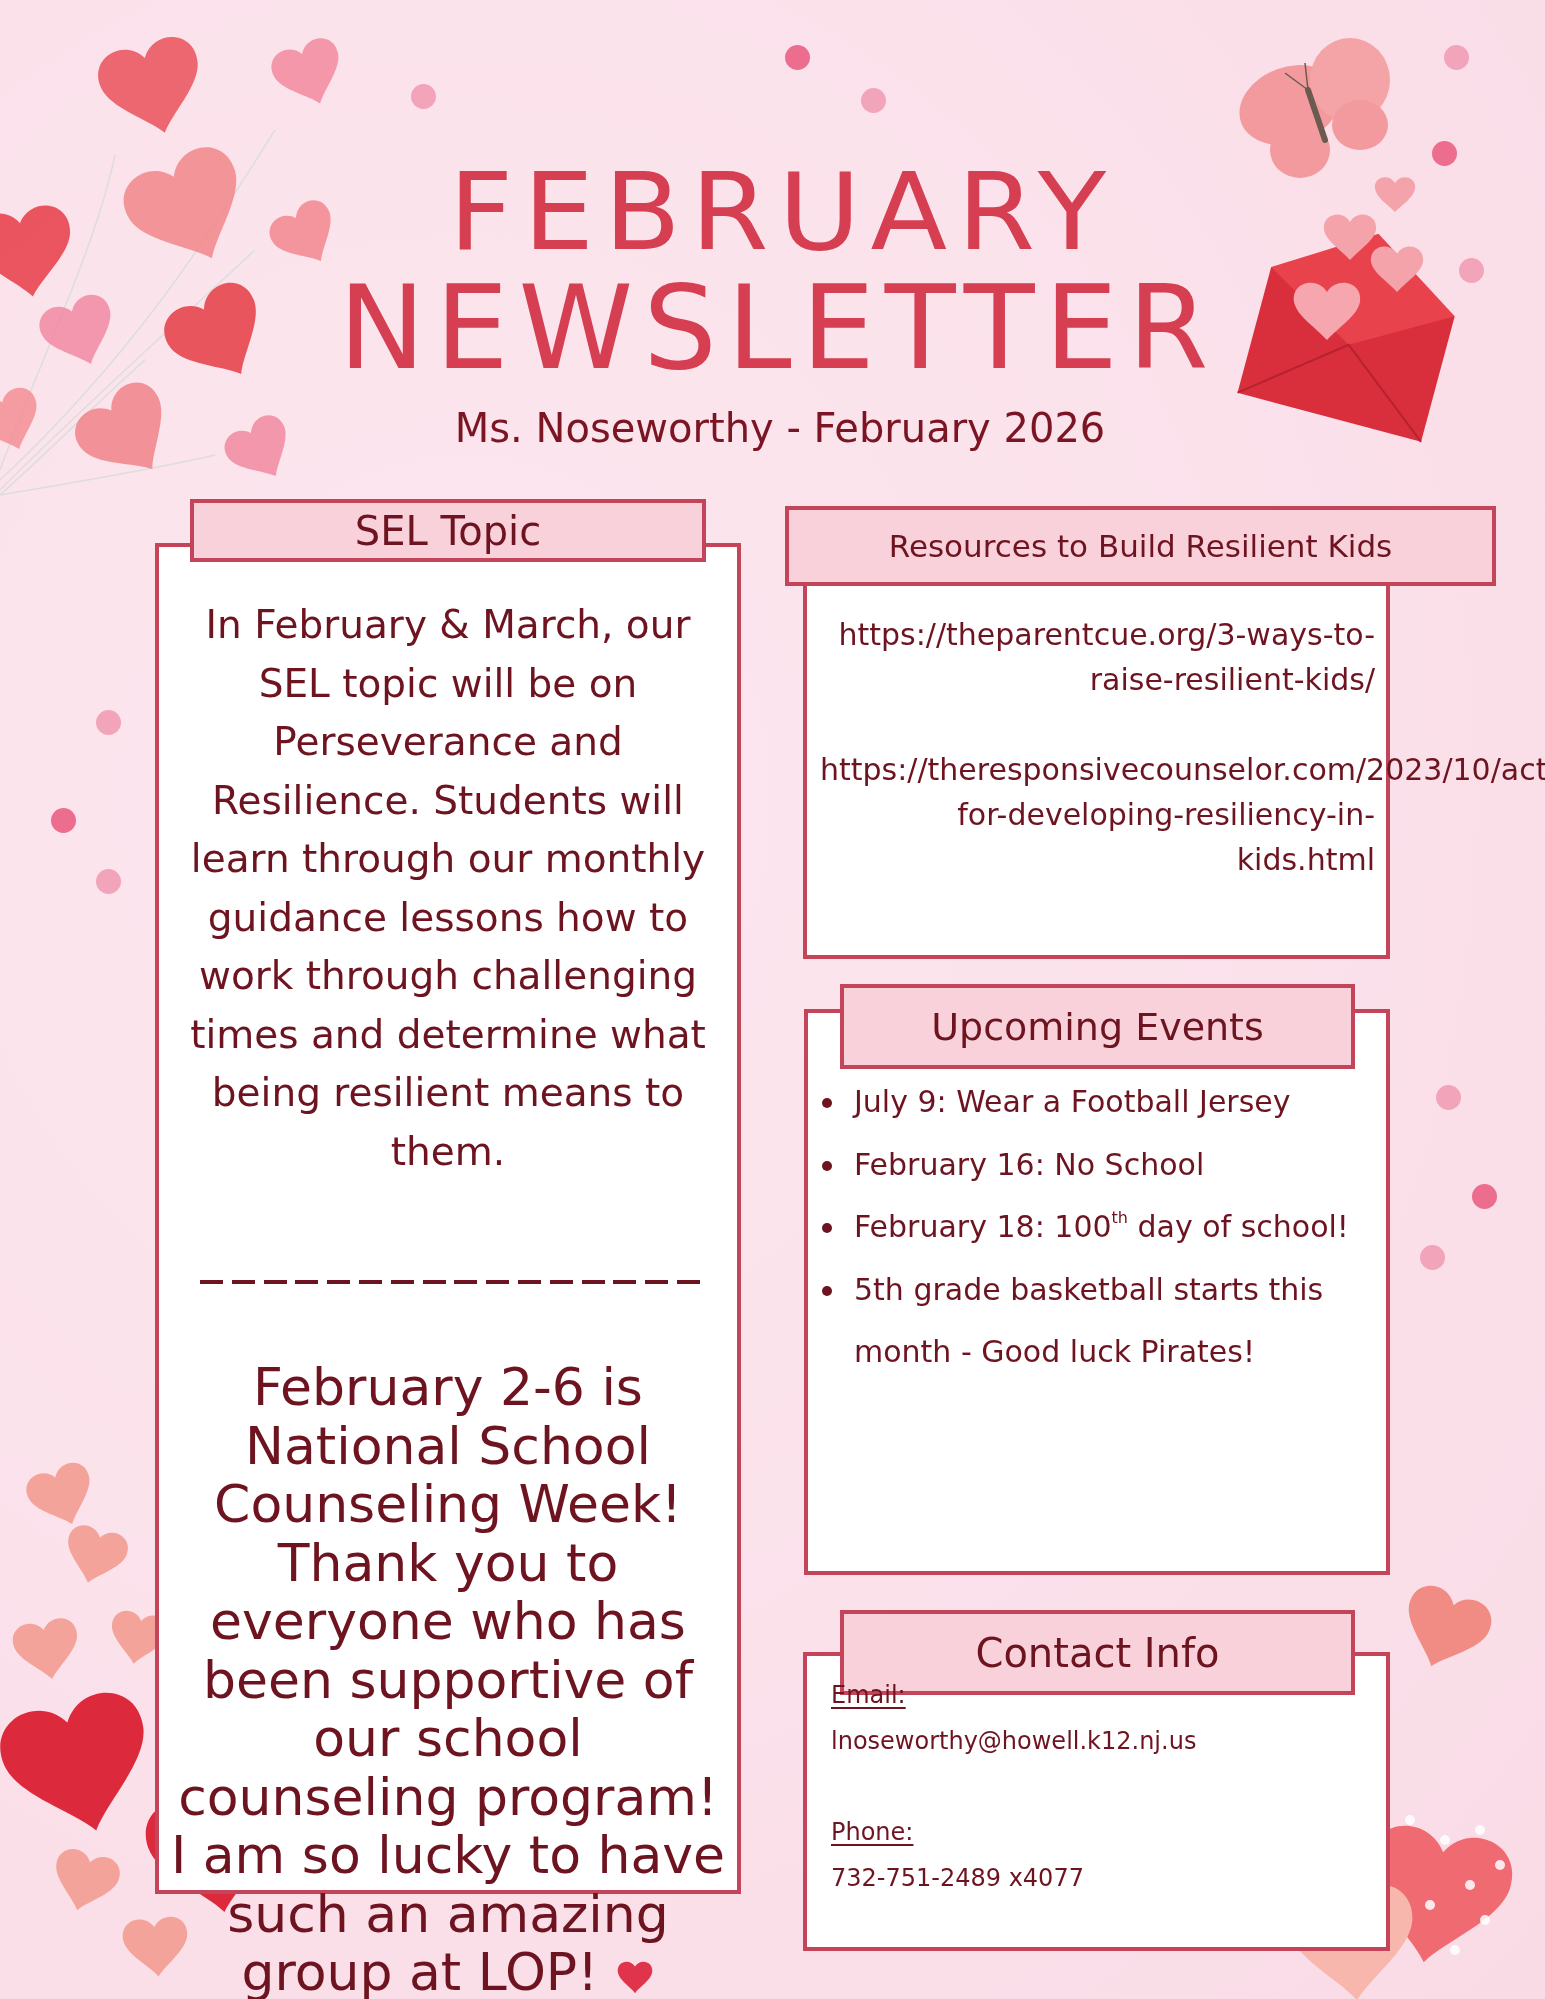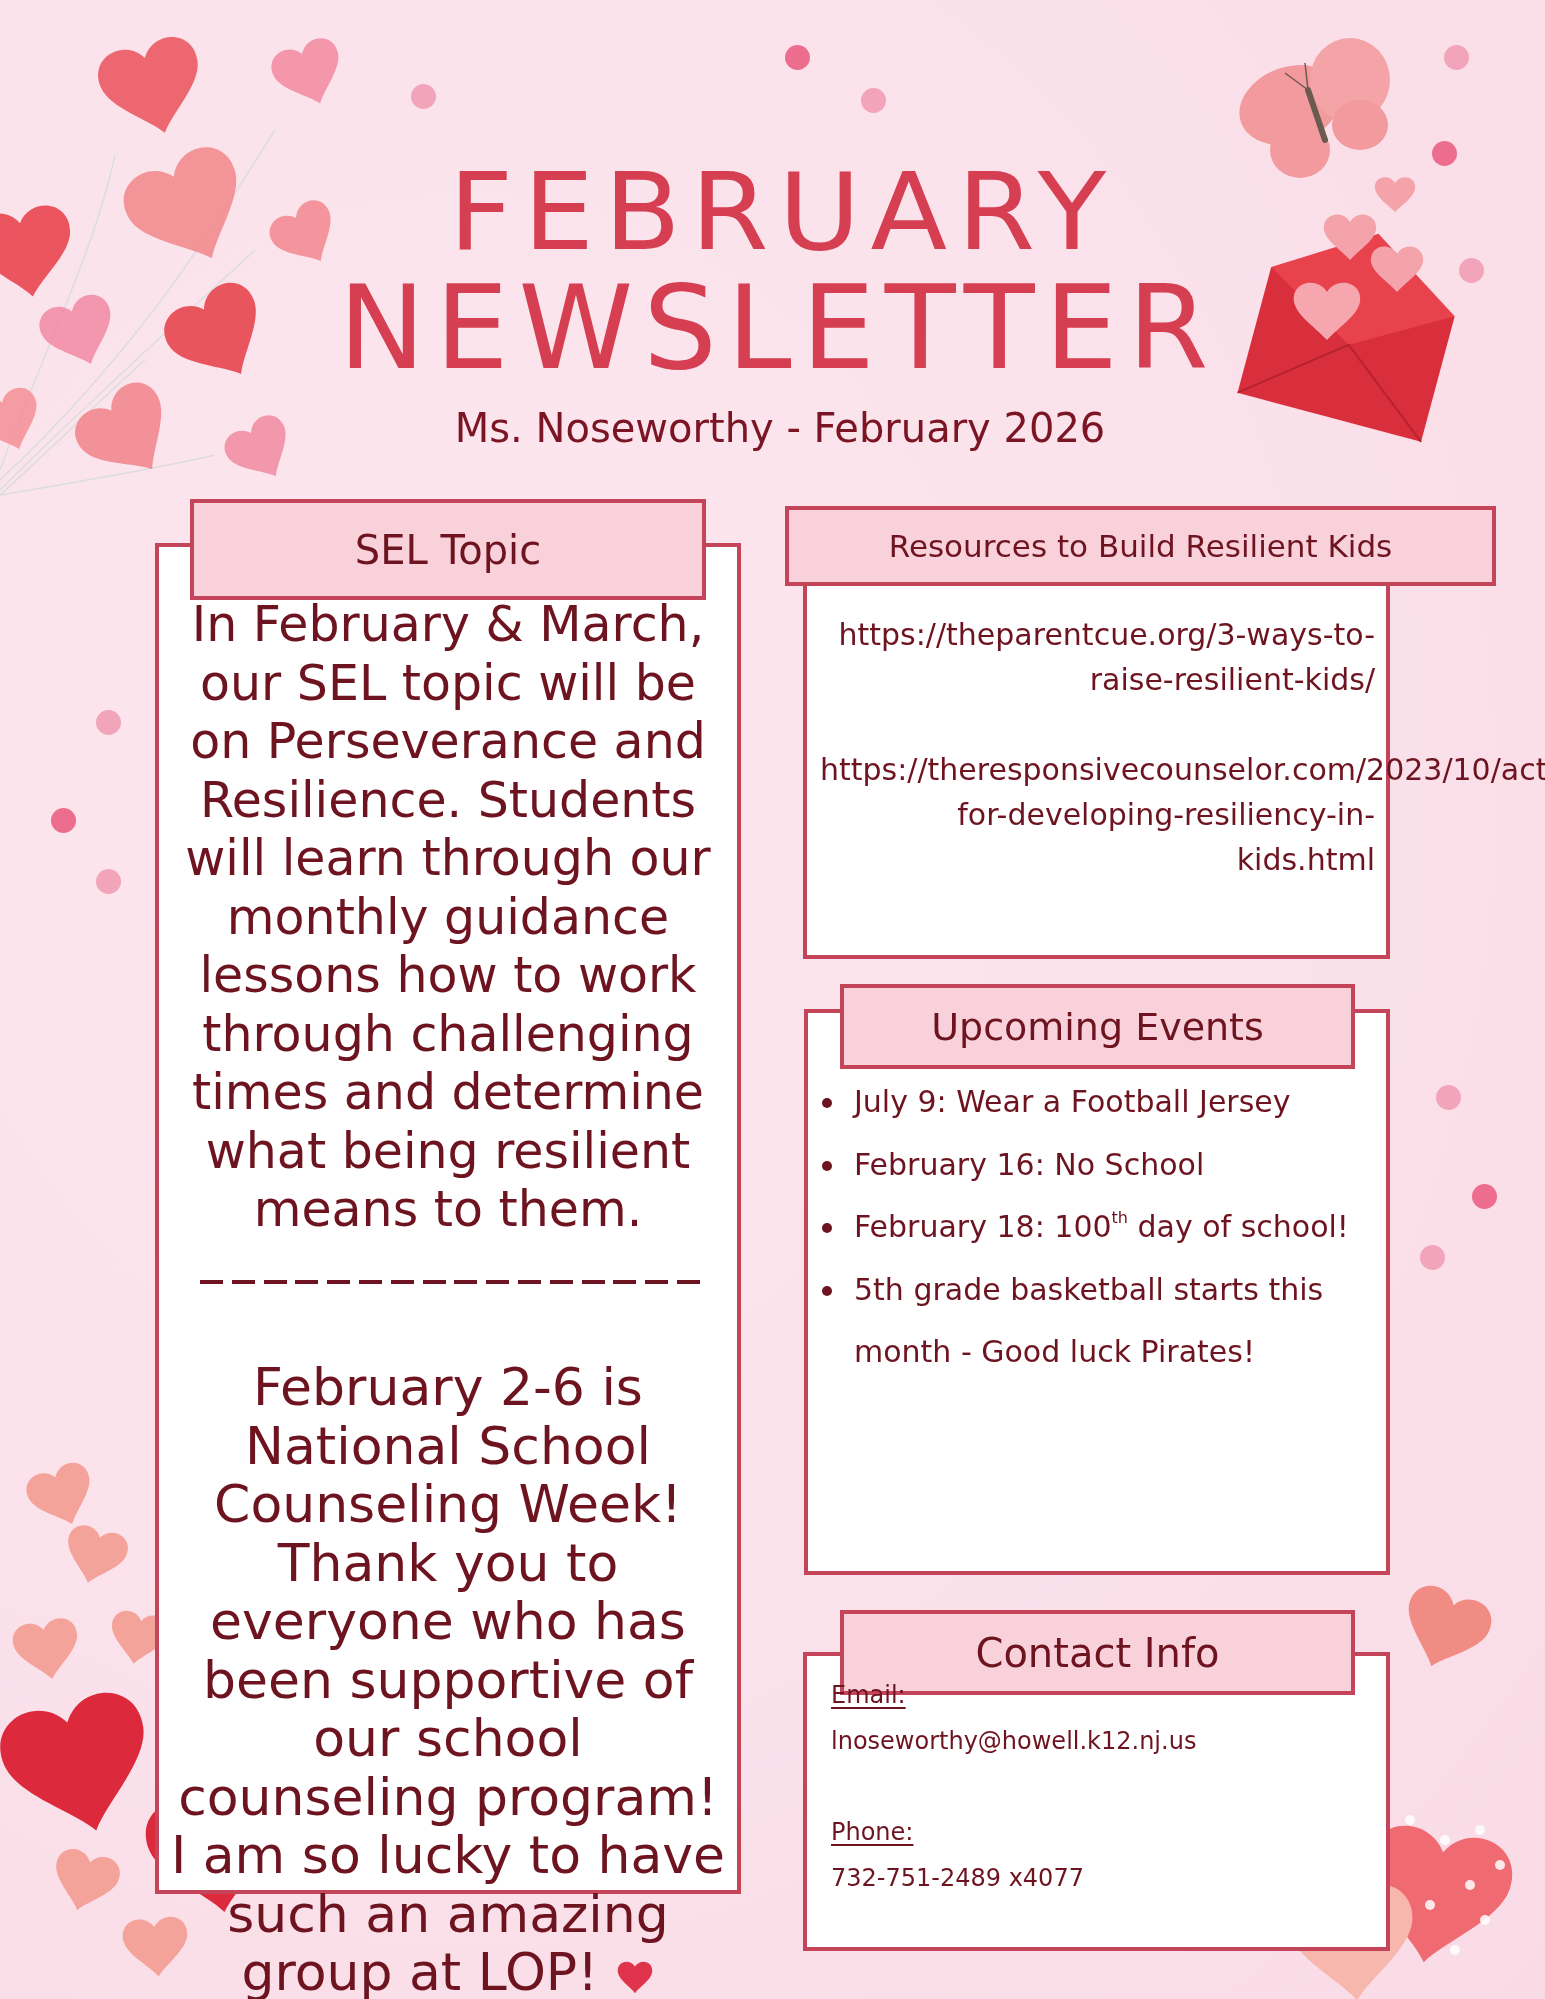--- a/index.html
+++ b/index.html
@@ -27,24 +27,24 @@
     position: absolute; background: #ffffff; border: 4px solid #c4445a; box-sizing: border-box;
   }
   .hdr {
     position: absolute; background: #f9d1db; border: 4px solid #c4445a; box-sizing: border-box;
     display: flex; align-items: center; justify-content: center;
     color: #6e1420; font-family: "DejaVu Sans", sans-serif;
   }
   .body-text { color: #6e1420; font-family: "DejaVu Sans", sans-serif; }
 
   #sel-box { left: 155px; top: 543px; width: 586px; height: 1351px; }
-  #sel-hdr { left: 190px; top: 499px; width: 516px; height: 101px; font-size: 40px; }
+  #sel-hdr { left: 190px; top: 499px; width: 516px; height: 63px; font-size: 40px; }
   #sel-p1 {
     position: absolute; left: 170px; top: 596px; width: 556px; text-align: center;
-    font-size: 49px; line-height: 58.5px;
+    font-size: 39px; line-height: 58.5px;
   }
   #sel-divider {
     position: absolute; left: 200px; top: 1280px; width: 500px; height: 6px;
     display: flex; justify-content: space-between;
   }
   #sel-divider span { display: block; width: 23px; height: 4px; background: #6e1420; }
   #sel-p2 {
     position: absolute; left: 165px; top: 1358px; width: 566px; text-align: center;
     font-size: 52px; line-height: 58.5px;
   }

